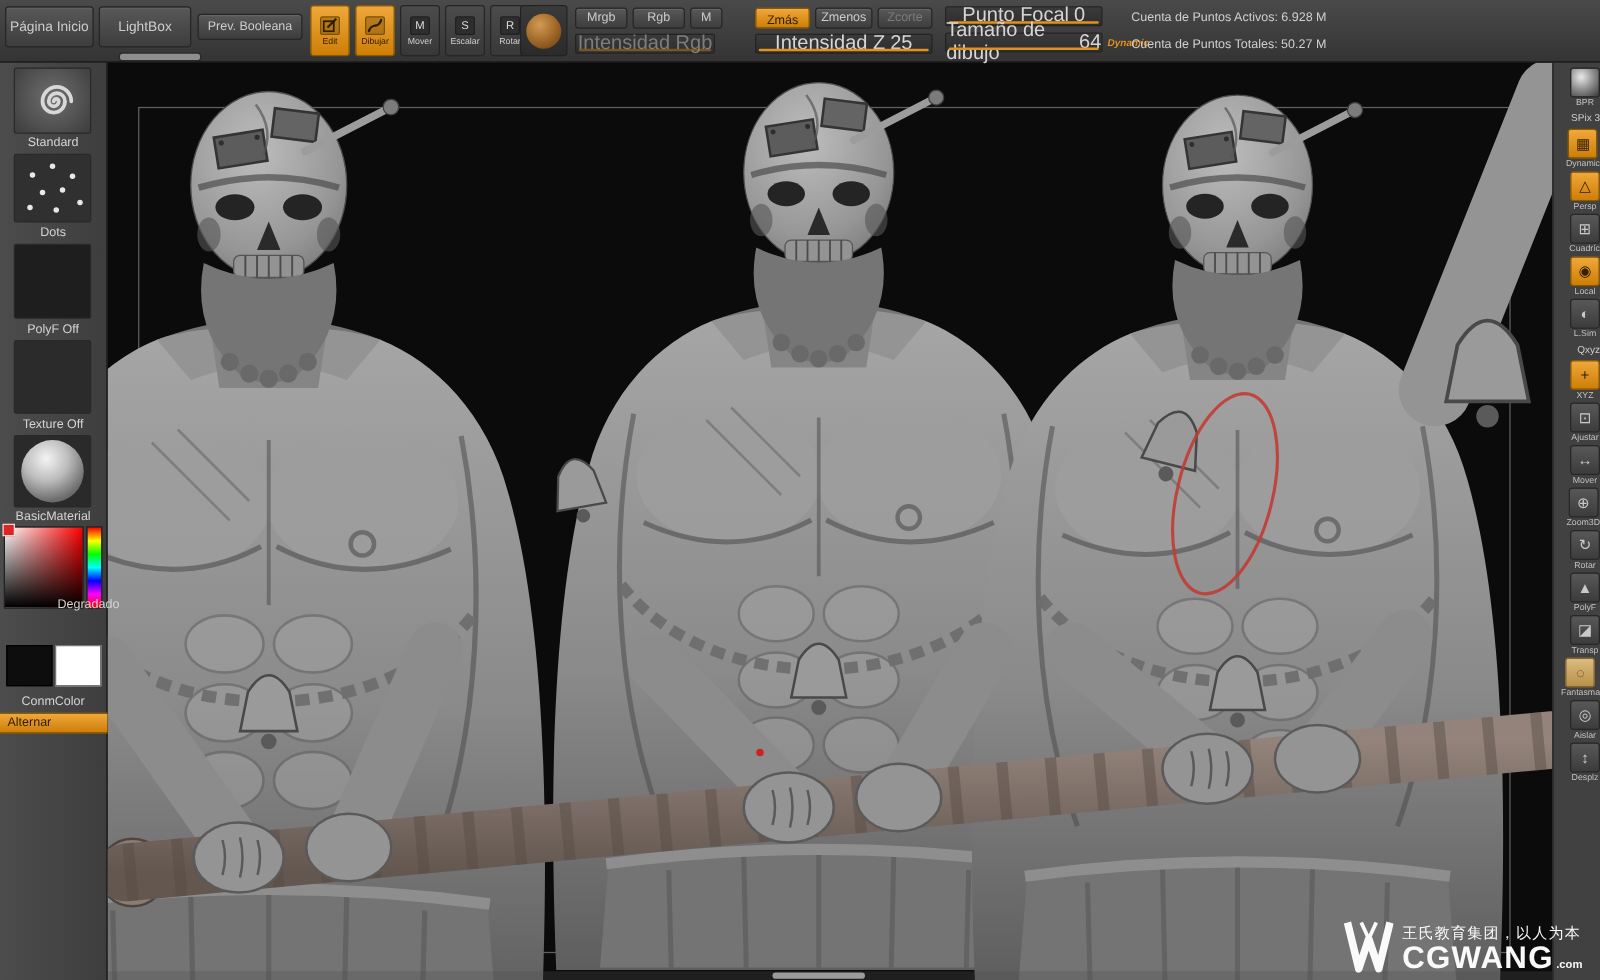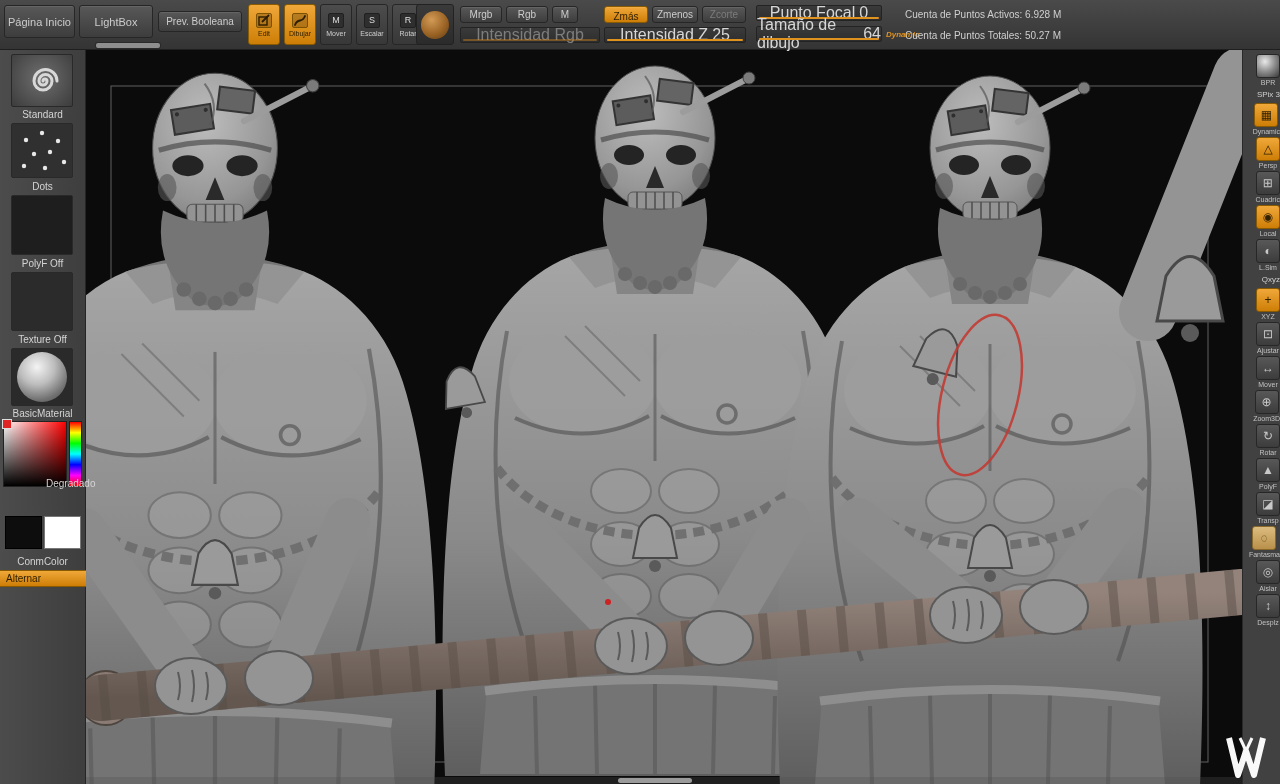--- a/index.html
+++ b/index.html
@@ -141,21 +141,21 @@
 
   <div class="btn" style="left:460px;top:6px;width:42px;height:17px;font-size:10px;">
       <span>Mrgb</span>
     </div>
   <div class="btn" style="left:506px;top:6px;width:42px;height:17px;font-size:10px;">
       <span>Rgb</span>
     </div>
   <div class="btn" style="left:552px;top:6px;width:26px;height:17px;font-size:10px;">
       <span>M</span>
     </div>
-  <div class="zslider disabled" style="left:460px;top:27px;width:140px;height:16px;">
+  <div class="zslider disabled" style="left:460px;top:27px;width:112px;height:16px;">
     <span>Intensidad Rgb</span>
       <span class="u"></span>
   </div>
 
   <div class="btn orangebg" style="left:604px;top:6px;width:44px;height:17px;font-size:10px;align-items:flex-end;">
       <span>Zmás</span>
     </div>
   <div class="btn" style="left:652px;top:6px;width:46px;height:17px;font-size:10px;">
       <span>Zmenos</span>
     </div>
@@ -440,13 +440,20 @@
   <div class="hscroll">
     <div class="handle"></div>
   </div>
 </div>
 
 <div class="watermark">
   <svg width="40" height="44" viewBox="0 0 40 44">
     <path d="M3,3 L12,40 L20,16 L28,40 L37,3" fill="none" stroke="#ffffff" stroke-width="6" stroke-linejoin="round"></path>
     <path d="M14,3 L20,16 L26,3" fill="none" stroke="#ffffff" stroke-width="3"></path>
   </svg>
+  <div class="wm-text">
+    <span class="wm-cn">王氏教育集团，以人为本</span>
+    <span class="wm-row">
+      <span class="wm-en">CGWANG</span>
+      <span class="wm-com">.com</span>
+    </span>
+  </div>
 </div>
 
 </body></html>

